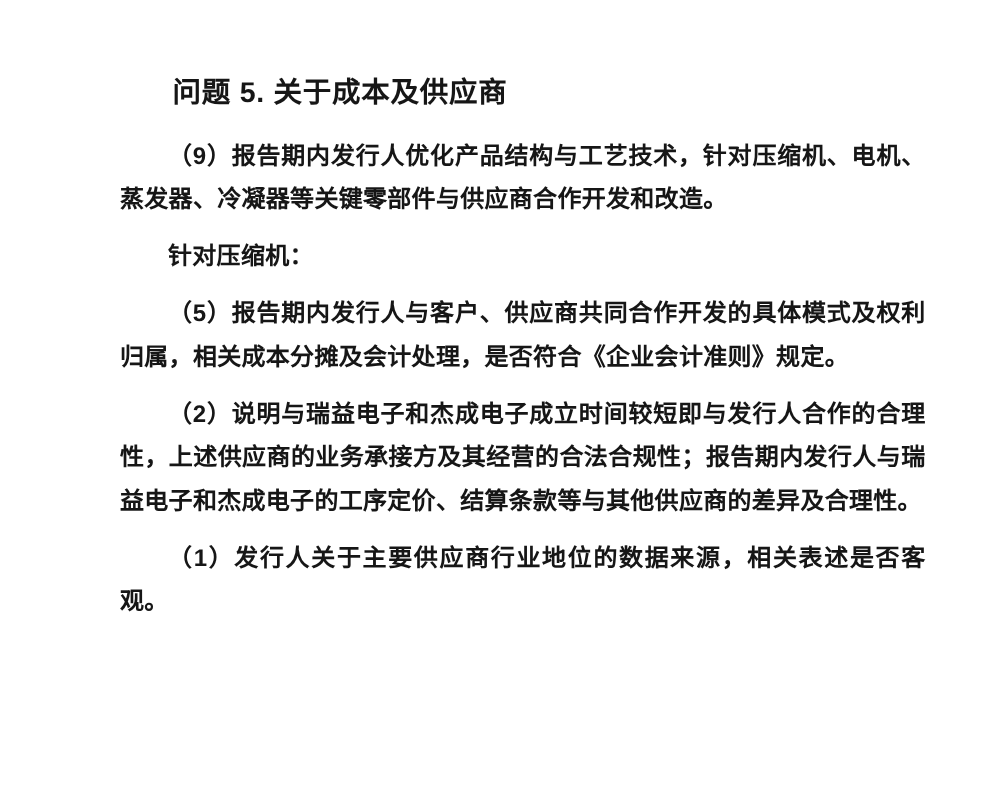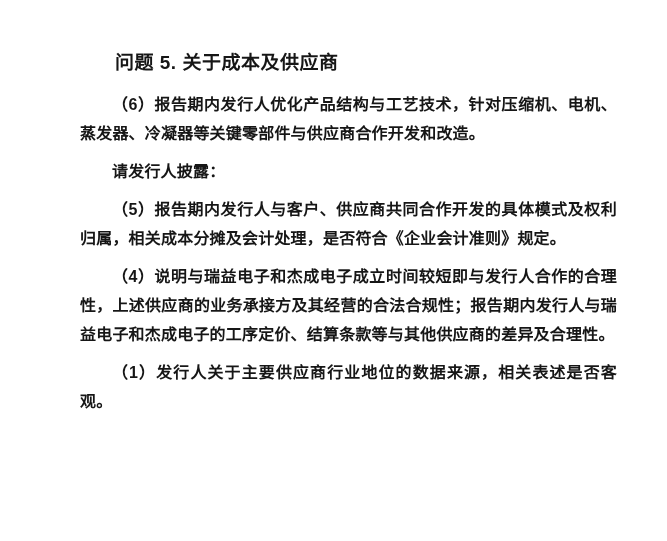--- a/index.html
+++ b/index.html
@@ -38,24 +38,24 @@
     word-break: break-all;
   }
 </style>
 </head>
 <body>
 
 <div class="doc">
   <h1 class="doc-title">问题 5. 关于成本及供应商</h1>
 
 
-  <p class="para">（6）报告期内发行人优化产品结构与工艺技术，针对压缩机、电机、蒸发器、冷凝器等关键零部件与供应商合作开发和改造。</p>
+  <p class="para">（9）报告期内发行人优化产品结构与工艺技术，针对压缩机、电机、蒸发器、冷凝器等关键零部件与供应商合作开发和改造。</p>
 
 
-  <p class="para">请发行人披露：</p>
+  <p class="para">针对压缩机：</p>
 
   <p class="para">（5）报告期内发行人与客户、供应商共同合作开发的具体模式及权利归属，相关成本分摊及会计处理，是否符合《企业会计准则》规定。</p>
 
-  <p class="para">（4）说明与瑞益电子和杰成电子成立时间较短即与发行人合作的合理性，上述供应商的业务承接方及其经营的合法合规性；报告期内发行人与瑞益电子和杰成电子的工序定价、结算条款等与其他供应商的差异及合理性。</p>
+  <p class="para">（2）说明与瑞益电子和杰成电子成立时间较短即与发行人合作的合理性，上述供应商的业务承接方及其经营的合法合规性；报告期内发行人与瑞益电子和杰成电子的工序定价、结算条款等与其他供应商的差异及合理性。</p>
 
   <p class="para">（1）发行人关于主要供应商行业地位的数据来源，相关表述是否客观。</p>
 
 </div>
 
 </body></html>

